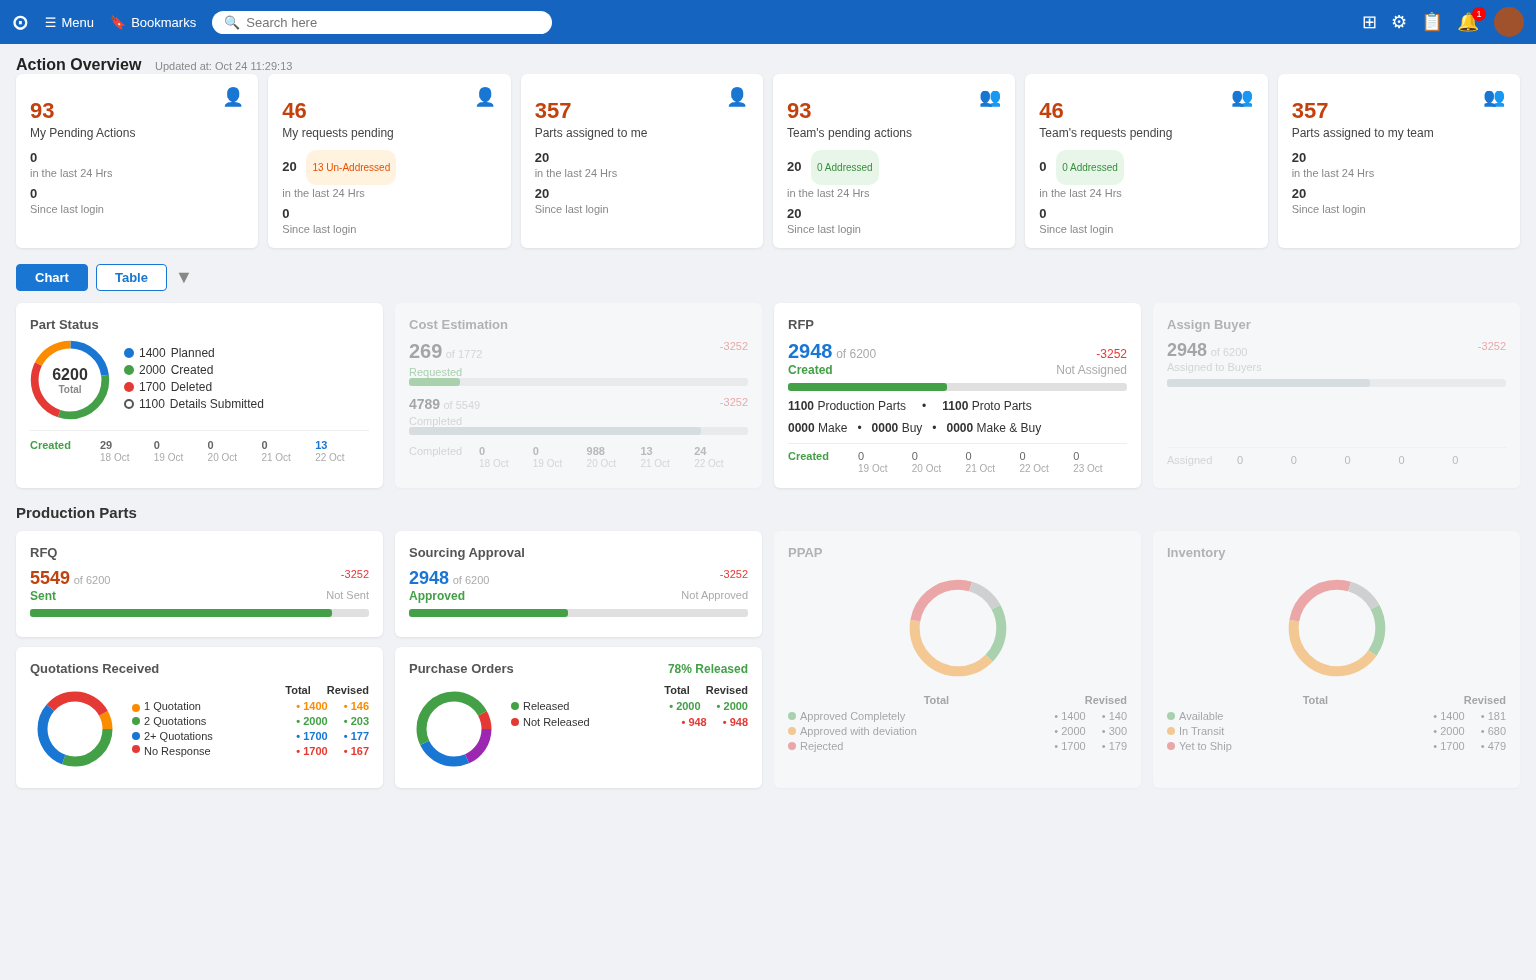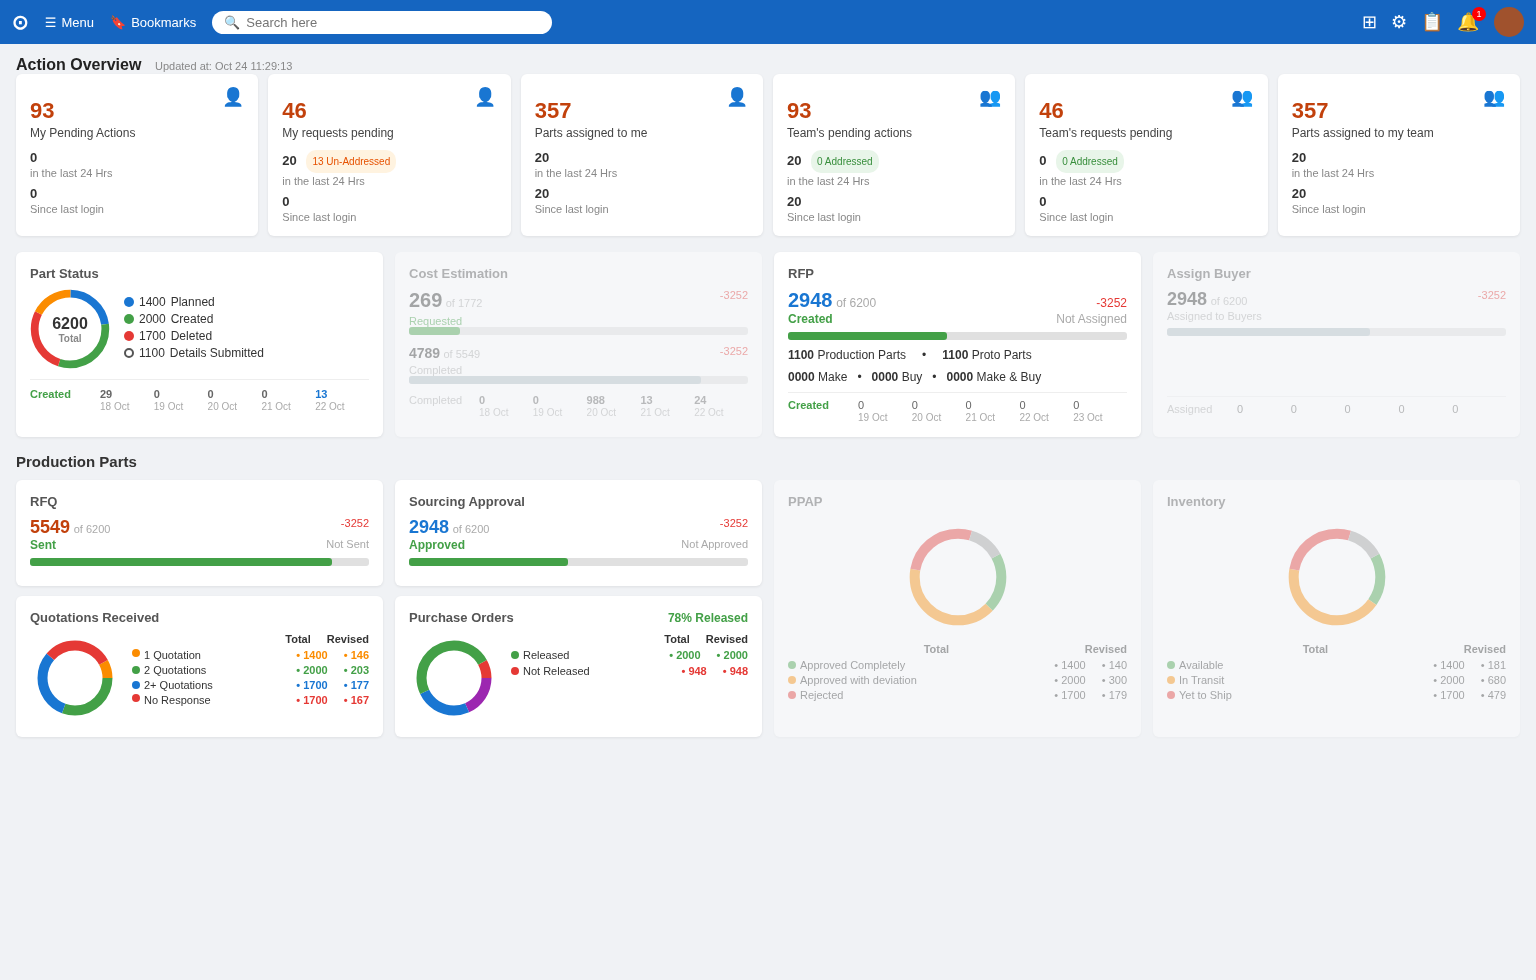--- a/index.html
+++ b/index.html
@@ -43,21 +43,21 @@
     }
     .card {
       background:#fff; border-radius:6px; padding:12px 14px;
       box-shadow:0 1px 3px rgba(0,0,0,0.08);
     }
     .card-number { font-size:22px; font-weight:bold; color:#c2410c; margin-top:12px; }
     .card-label { font-size:12px; color:#444; margin-bottom:10px; margin-top:2px; }
     .card-stat { font-size:13px; font-weight:bold; margin-top:6px; }
     .card-stat-label { font-size:11px; color:#888; display:inline; }
     .card-badge {
-      display:inline-block; font-size:10px; padding:6px 6px;
+      display:inline-block; font-size:10px; padding:12px 6px;
       border-radius:10px; margin-left:6px; vertical-align:middle;
     }
     .badge-green { background:#e8f5e9; color:#388e3c; }
     .badge-orange { background:#fff3e0; color:#e65100; }
 
     
     .toggle-row { display:flex; align-items:center; gap:8px; margin-bottom:12px; }
     .toggle-btn {
       padding:5px 18px; border-radius:4px; border:1px solid #1976d2;
       cursor:pointer; font-size:13px; font-weight:bold;
@@ -224,20 +224,25 @@
     </div>
     <div class="card-stat-label">in the last 24 Hrs</div>
     <div style="margin-top:6px;">
       <span class="card-stat">20</span>
     </div>
     <div class="card-stat-label">Since last login</div>
   </div>
       </div>
   </div>
 
+  <div class="toggle-row">
+    <button class="toggle-btn active">Chart</button>
+    <button class="toggle-btn inactive">Table</button>
+    <span class="filter-icon">▼</span>
+  </div>
 
   <div class="dashboard-grid">
 
     <div class="dash-card">
       <div class="dash-card-title">Part Status</div>
       <div class="donut-wrap">
         <div class="donut-center">
           <svg viewBox="0 0 36 36">
 
             <circle cx="18" cy="18" r="15.9" fill="none" stroke="#1976d2" stroke-width="3.5" stroke-dasharray="22.6 77.4" stroke-dashoffset="25"></circle>
@@ -422,21 +427,21 @@
                 <circle cx="18" cy="18" r="13" fill="none" stroke="#e53935" stroke-width="4" stroke-dasharray="25 75" stroke-dashoffset="-50"></circle>
               </svg>
             </div>
             <div style="flex:1;">
               <div style="display:flex;justify-content:flex-end;gap:16px;font-size:11px;font-weight:bold;margin-bottom:4px;">
                 <span>Total</span>
                 <span>Revised</span>
               </div>
               <div id="quot-rows">
                   <div style="display: flex; justify-content: space-between; align-items: center; margin-bottom: 3px; font-size: 11px;">
-    <span style="display:flex;align-items:flex-start;gap:4px;">
+    <span style="display:flex;align-items:flex-end;gap:4px;">
       <span style="width:8px;height:8px;border-radius:50%;background:#fb8c00;display:inline-block;"></span>
       1 Quotation
     </span>
     <span style="display:flex;gap:16px;">
       <span style="color:#fb8c00;font-weight:bold;">• 1400</span>
       <span style="color:#fb8c00;font-weight:bold;">• 146</span>
     </span>
   </div>
                   <div style="display: flex; justify-content: space-between; align-items: center; margin-bottom: 3px; font-size: 11px;">
     <span style="display:flex;align-items:center;gap:4px;">

